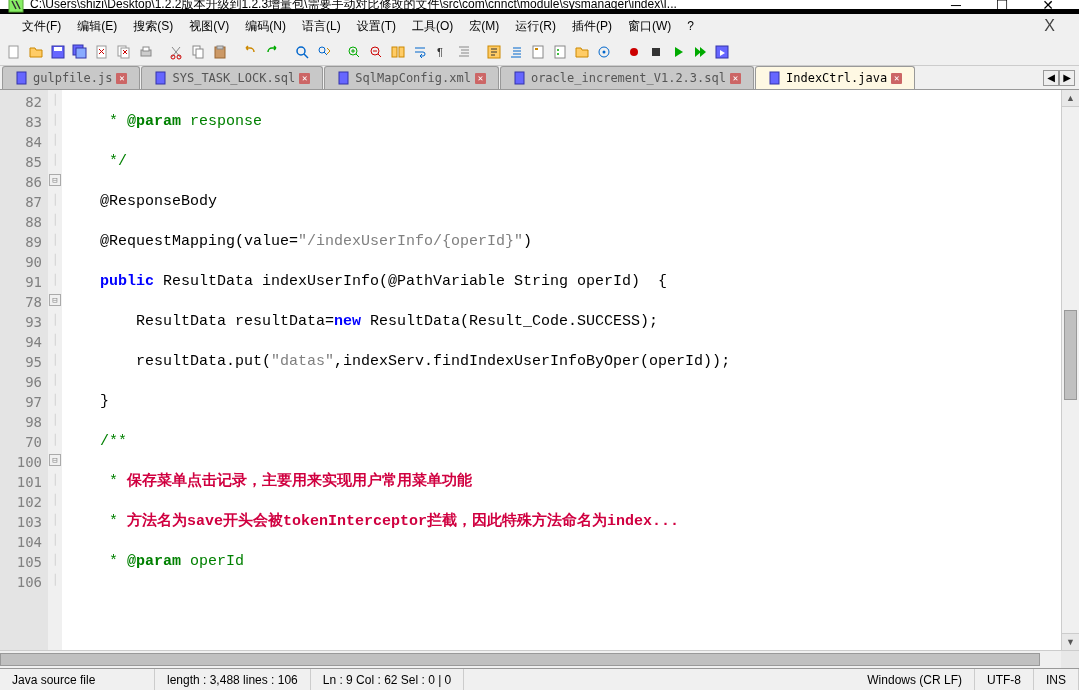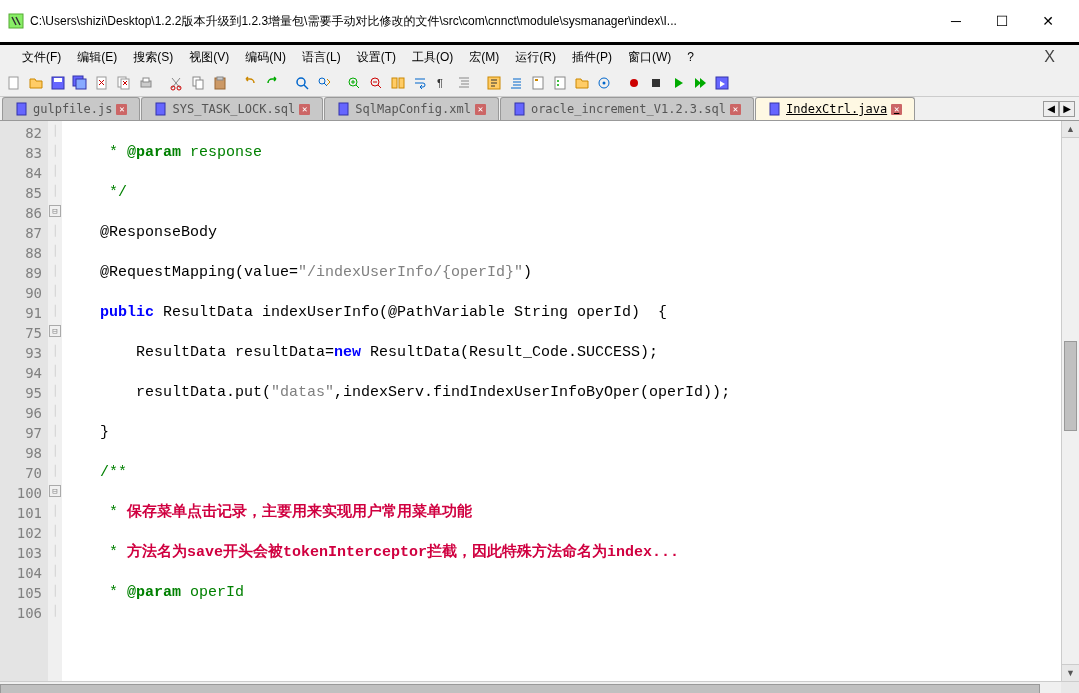--- a/index.html
+++ b/index.html
@@ -1,31 +1,31 @@
 <!DOCTYPE html>
 <html><head>
 <meta charset="utf-8">
 <style>
 * { box-sizing: border-box; margin: 0; padding: 0; }
 body { font-family: "Microsoft YaHei", Arial, sans-serif; font-size: 12px; background: #fff; overflow: hidden; width: 1079px; height: 693px; }
-.titlebar { height: 45px; display: flex; align-items: center; background: #fff; border-bottom: 3px solid #000000; padding: 0 8px; }
+.titlebar { height: 14px; display: flex; align-items: center; background: #fff; border-bottom: 5px solid #000000; padding: 0 8px; }
 .titlebar .app-icon { width: 16px; height: 16px; margin-right: 6px; }
 .titlebar .title-text { flex: 1; font-size: 12px; color: #000; white-space: nowrap; overflow: hidden; }
 .titlebar .win-btns { display: flex; gap: 0; }
 .titlebar .win-btn { width: 46px; height: 30px; display: flex; align-items: center; justify-content: center; font-size: 14px; color: #000; }
 .menubar { height: 24px; display: flex; align-items: center; padding: 0 14px; background: #f0f0f0; }
 .menubar .menu-item { padding: 2px 8px; font-size: 12px; color: #000; }
 .menubar .menu-close { margin-left: auto; padding: 0 10px; font-size: 16px; color: #444; }
 .toolbar { height: 28px; display: flex; align-items: center; padding: 2px 4px; background: #f0f0f0; border-bottom: 1px solid #ccc; gap: 2px; }
 .toolbar .tb-btn { width: 20px; height: 20px; display: flex; align-items: center; justify-content: center; border: 1px solid transparent; }
 .toolbar .tb-sep { width: 6px; }
 .tabbar { height: 24px; display: flex; align-items: stretch; background: #f0f0f0; border-bottom: 1px solid #999; padding-left: 2px; }
 .tabbar .tab { display: flex; align-items: center; padding: 0 12px; border: 1px solid #999; border-bottom: none; margin-right: 1px; background: #e0e0e0; font-family: Consolas, monospace; font-size: 12px; color: #555; border-radius: 3px 3px 0 0; }
 .tabbar .tab.inactive { background: #c8c8c8; }
-.tabbar .tab.active { background: #fef8e3; color: #000; text-decoration: underline; }
+.tabbar .tab.active { background: #fef8e3; color: #000; }
 .tabbar .tab .tab-icon { width: 14px; height: 14px; margin-right: 4px; }
 .tabbar .tab .tab-close { margin-left: 4px; width: 11px; height: 11px; background: #c66; color: #fff; font-size: 9px; display: flex; align-items: center; justify-content: center; border-radius: 1px; }
 .tabbar .tab-nav { margin-left: auto; display: flex; align-items: center; gap: 0; padding-right: 4px; }
 .tabbar .tab-nav span { width: 16px; height: 16px; border: 1px solid #999; display: flex; align-items: center; justify-content: center; font-size: 10px; background: #eee; }
 .editor { display: flex; height: 560px; background: #fff; position: relative; }
 .gutter { width: 48px; background: #e4e4e4; text-align: right; padding: 2px 6px 2px 2px; font-family: Consolas, monospace; font-size: 14px; color: #808080; line-height: 20px; }
 .fold-col { width: 14px; background: #f0f0f0; font-family: Consolas, monospace; font-size: 10px; color: #808080; line-height: 20px; text-align: center; }
 .fold-col .fold-mark { height: 20px; display: flex; align-items: center; justify-content: center; }
 .code { flex: 1; font-family: Consolas, "Courier New", monospace; font-size: 15px; line-height: 20px; white-space: pre; color: #000; padding: 2px 0 2px 2px; overflow: hidden; }
 .code .line { height: 20px; }
@@ -315,21 +315,21 @@
       <div>82</div>
       <div>83</div>
       <div>84</div>
       <div>85</div>
       <div>86</div>
       <div>87</div>
       <div>88</div>
       <div>89</div>
       <div>90</div>
       <div>91</div>
-      <div>75</div>
+      <div>78</div>
       <div>93</div>
       <div>94</div>
       <div>95</div>
       <div>96</div>
       <div>97</div>
       <div>98</div>
       <div>70</div>
       <div>100</div>
       <div>101</div>
       <div>102</div>

